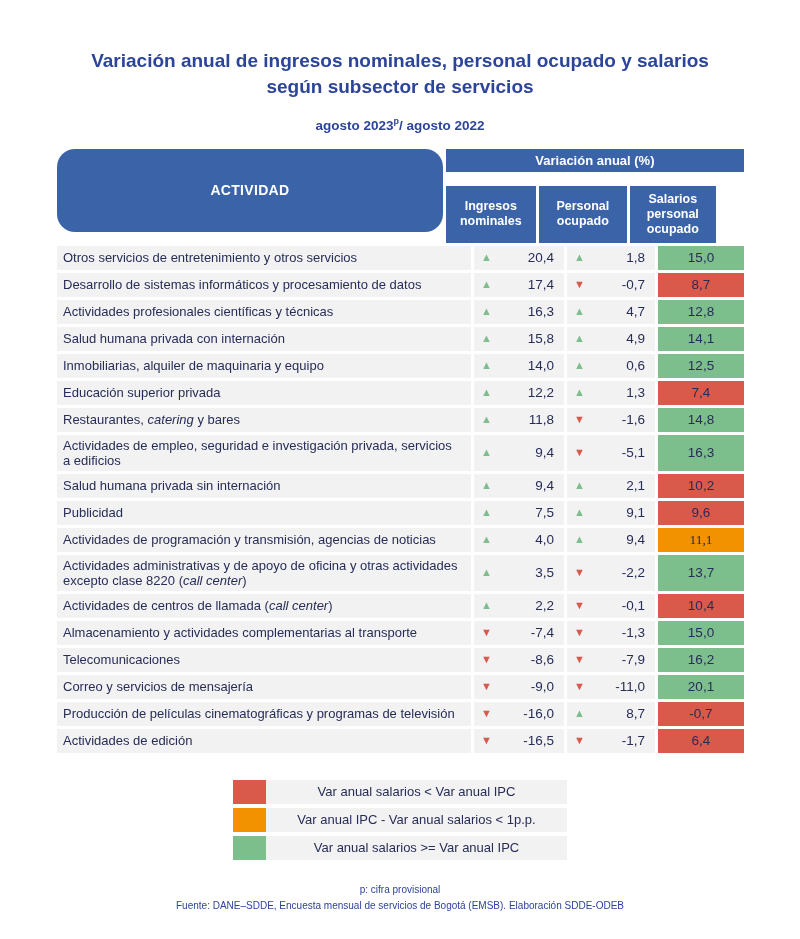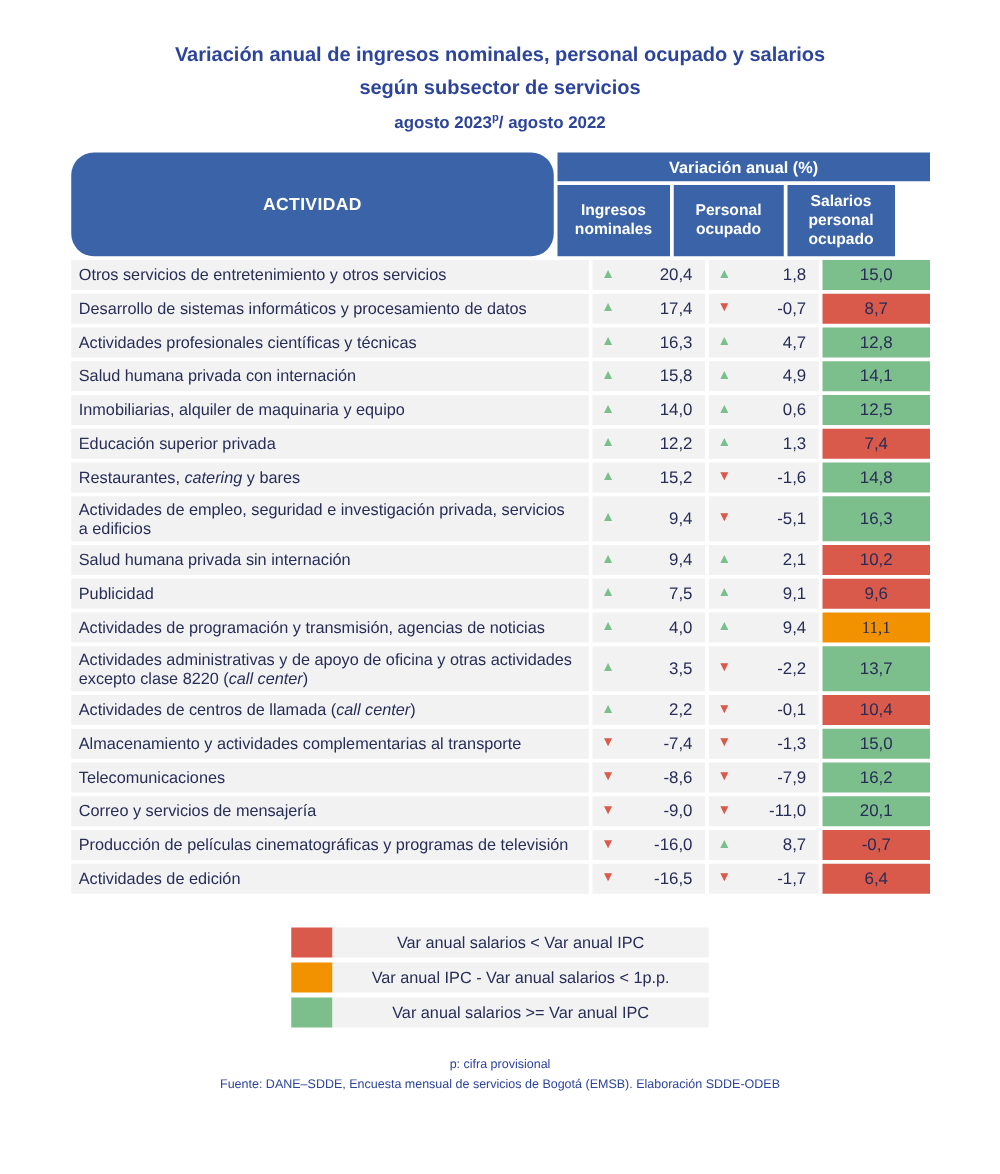--- a/index.html
+++ b/index.html
@@ -16,34 +16,34 @@
   body{
     height:939px;
     font-family:"Liberation Sans", sans-serif;
     color:var(--text-navy);
     padding-top:32px;
     overflow:hidden;
   }
   
   .title-block{text-align:center;color:var(--title-blue);}
   .title-block h1{
-    font-size:16px;font-weight:bold;line-height:26px;
-    max-width:700px;margin:0 auto;
+    font-size:19px;font-weight:bold;line-height:26px;
+    max-width:700px;margin:16px auto;
   }
   .subtitle{font-size:13.5px;font-weight:bold;margin-top:5px;}
   .subtitle sup{font-size:9px;}
   
   .table-wrap{width:687px;margin:16px 0 0 57px;}
   .thead{display:flex;gap:3px;margin-bottom:3px;}
   .h-activity{
     width:414px;height:83px;background:var(--header-blue);color:#fff;
     display:flex;align-items:center;justify-content:center;
     font-weight:bold;font-size:14px;letter-spacing:.3px;border-radius:18px;
   }
-  .h-right{width:320px;display:flex;flex-direction:column;gap:3px;}
+  .h-right{width:320px;display:flex;flex-direction:column;gap:14px;}
   .h-group{
     background:var(--header-blue);color:#fff;text-align:center;
     font-weight:bold;font-size:13px;height:23px;line-height:23px;
   }
   .h-cols{display:flex;gap:3px;height:57px;border-radius:18px;}
   .h-col{
     background:var(--header-blue);color:#fff;
     display:flex;align-items:center;justify-content:center;text-align:center;
     font-weight:bold;font-size:12.5px;line-height:15px;padding:2px;
   }
@@ -207,21 +207,21 @@
       <span class="val">7,4</span>
     </div>
   </div>
 
   <div class="row">
     <div class="c-act">
           <span class="act-text"><span>Restaurantes, </span><i>catering</i><span> y bares</span></span>
         </div>
     <div class="c-var cell-ingresos">
       <span class="tri up">▲</span>
-      <span class="val">15,2</span>
+      <span class="val">11,8</span>
     </div>
     <div class="c-var c-var2 cell-personal">
       <span class="tri down">▼</span>
       <span class="val">-1,6</span>
     </div>
     <div class="c-sal cell-salarios s-green">
       <span class="val">14,8</span>
     </div>
   </div>
 

